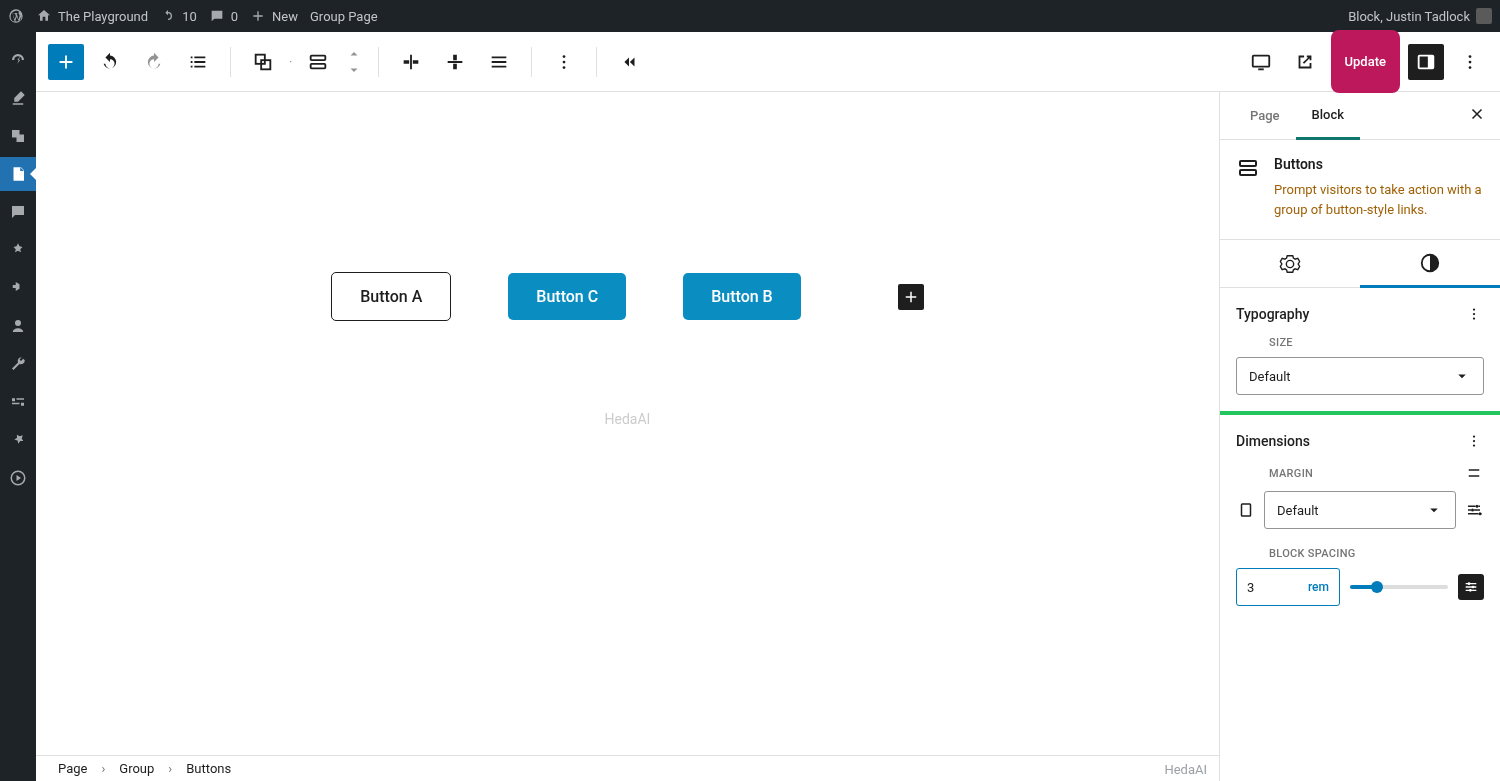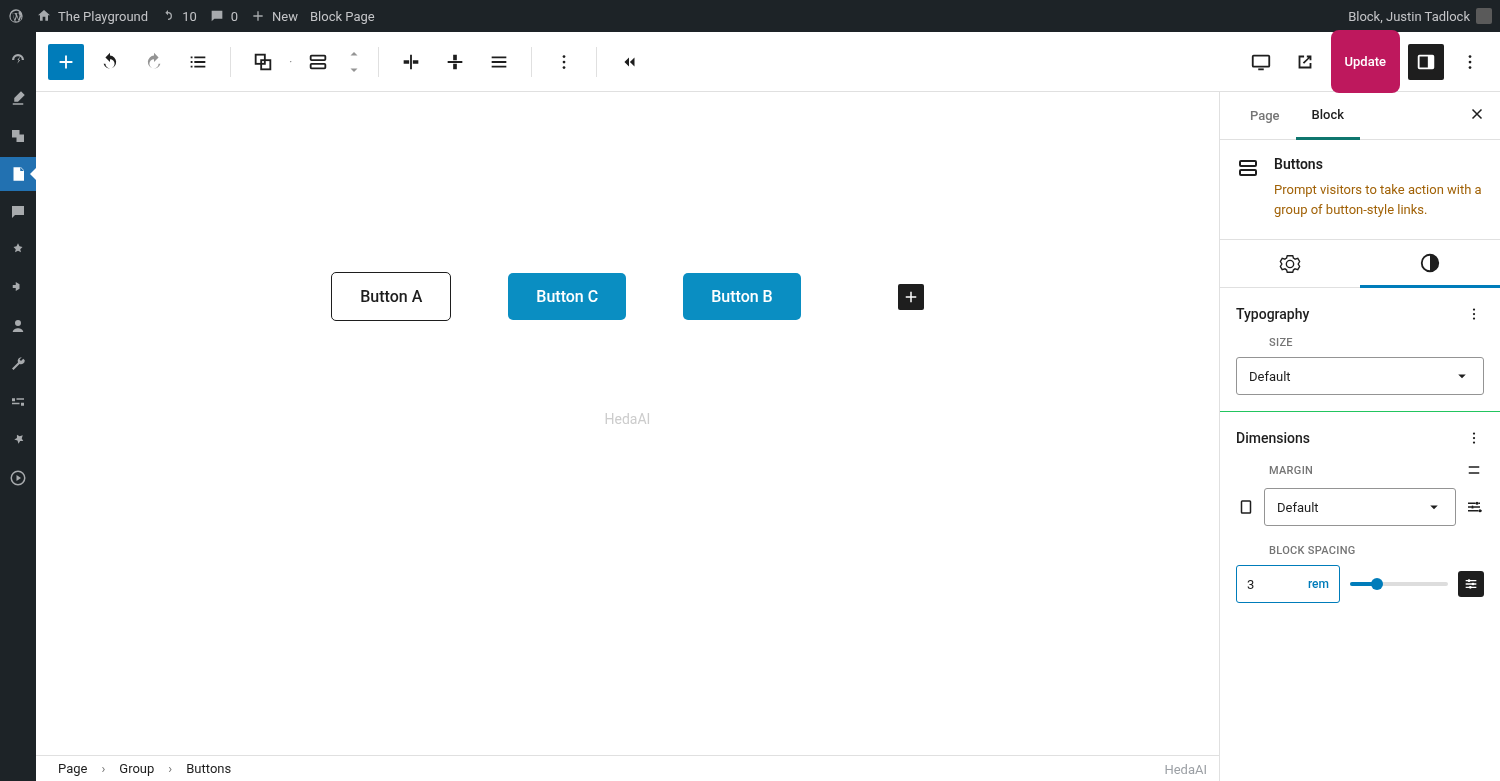--- a/index.html
+++ b/index.html
@@ -62,21 +62,21 @@
   .tabs .close svg { width: 18px; height: 18px; fill: #1e1e1e; }
   .blockinfo { display: flex; gap: 14px; padding: 16px 16px 20px; border-bottom: 1px solid #e0e0e0; }
   .blockinfo .icn { width: 24px; height: 24px; flex-shrink: 0; }
   .blockinfo .icn svg { width: 24px; height: 24px; fill: #1e1e1e; }
   .blockinfo .title { font-weight: 600; font-size: 14px; margin-bottom: 8px; }
   .blockinfo .desc { color: #a16207; line-height: 1.5; }
   .subtabs { height: 48px; display: flex; border-bottom: 1px solid #e0e0e0; }
   .subtab { flex: 1; display: flex; align-items: center; justify-content: center; cursor: pointer; }
   .subtab.active { border-bottom: 3px solid #007cba; margin-bottom: -1px; }
   .subtab svg { width: 22px; height: 22px; fill: #1e1e1e; }
-  .panel { padding: 16px; border-bottom: 1px solid #22c55e; }
+  .panel { padding: 16px; border-bottom: 4px solid #22c55e; }
   .panel-head { display: flex; align-items: center; justify-content: space-between; margin-bottom: 12px; }
   .panel-head .title { font-weight: 500; font-size: 14px; }
   .panel .lbl { text-transform: uppercase; font-size: 11px; color: #757575; margin-bottom: 8px; font-weight: 500; letter-spacing: .3px; display: flex; justify-content: space-between; align-items: center; margin-left: 33px; }
   .sel { width: 100%; border: 1px solid #949494; border-radius: 3px; height: 38px; padding: 0 12px; display: flex; align-items: center; justify-content: space-between; cursor: pointer; background: #fff; }
   .sel svg { width: 18px; height: 18px; fill: #1e1e1e; }
   .row-flex { display: flex; align-items: center; gap: 8px; }
   .row-flex .sel { flex: 1; }
   .smicn { width: 20px; height: 20px; display: flex; align-items: center; justify-content: center; cursor: pointer; }
   .smicn svg { width: 18px; height: 18px; fill: #1e1e1e; }
   .spacing-row { display: flex; align-items: center; gap: 10px; }
@@ -119,21 +119,21 @@
         </svg>
       <span>0</span>
     </div>
     <div class="item">
       <svg viewBox="0 0 24 24">
           <path d="M11 5h2v6h6v2h-6v6h-2v-6H5v-2h6z"></path>
         </svg>
       <span>New</span>
     </div>
     <div class="item">
-      <span>Block Page</span>
+      <span>Group Page</span>
     </div>
   </div>
   <div class="right">
     <div class="item">
       <span>Block, Justin Tadlock</span>
       <div class="avatar"></div>
     </div>
   </div>
 </div>
 

